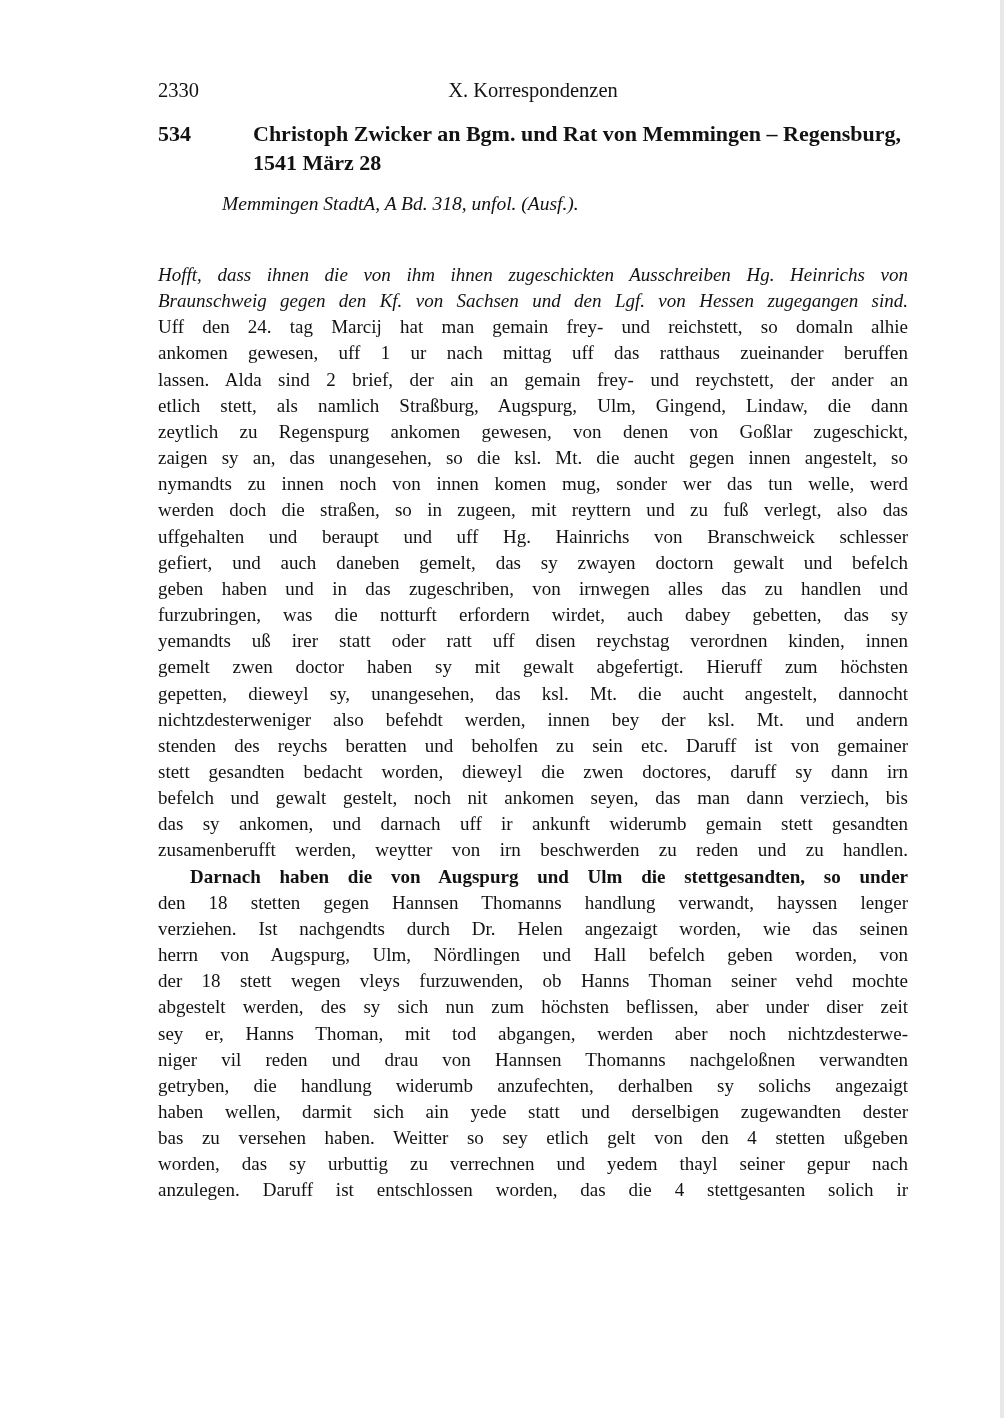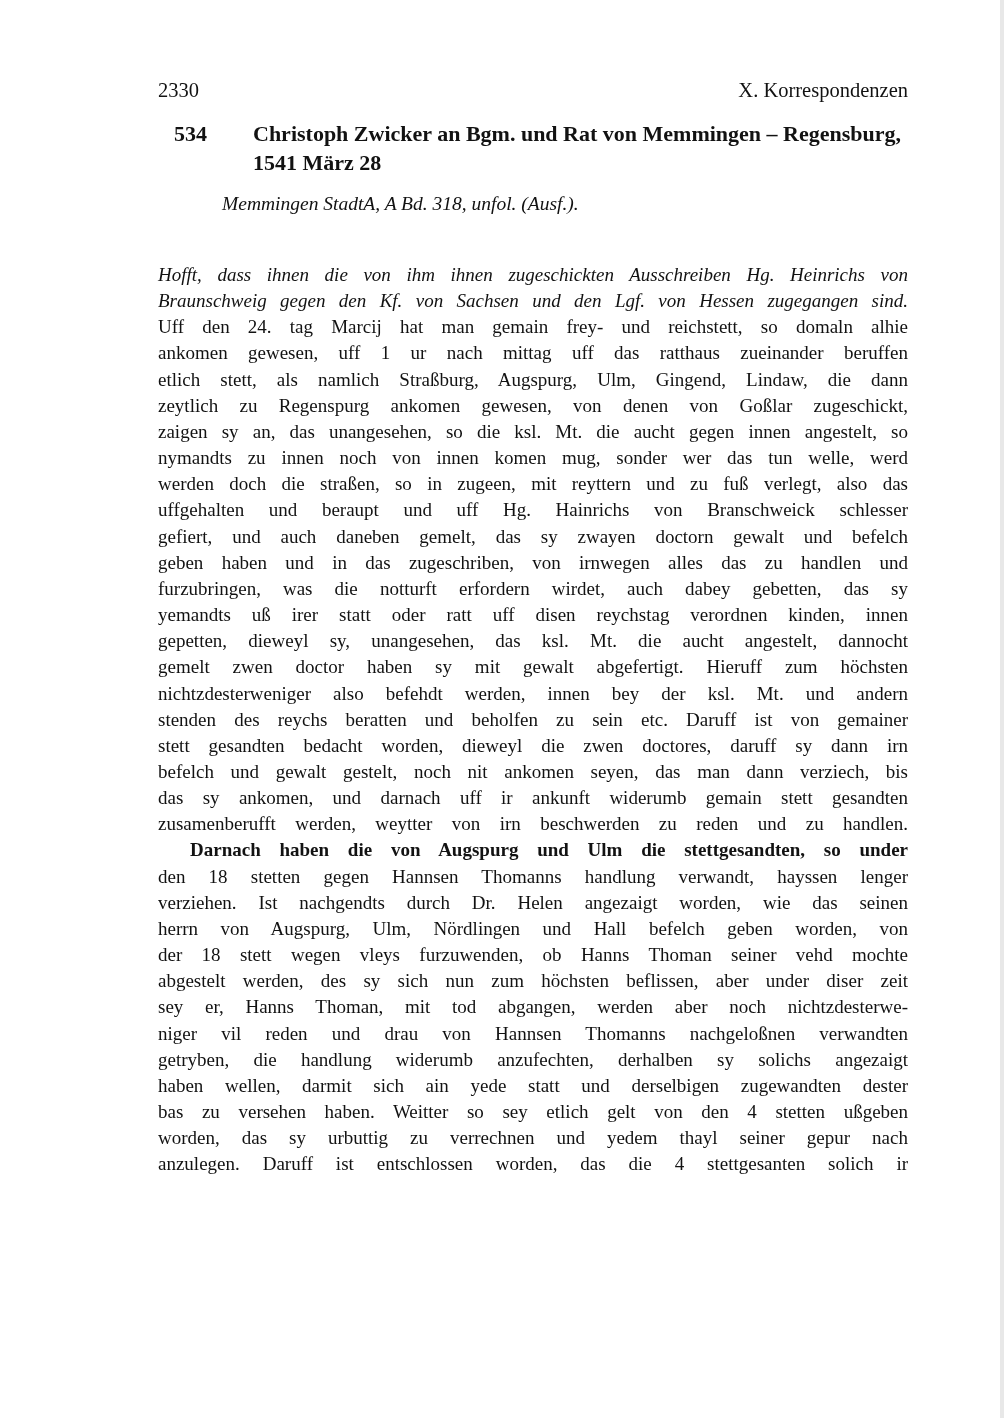--- a/index.html
+++ b/index.html
@@ -16,33 +16,33 @@
   .running-head {
     position: absolute;
     left: 158px;
     top: 78px;
     width: 750px;
     height: 26px;
     font-size: 20.5px;
     line-height: 24px;
   }
   .page-number { position: absolute; left: 0; top: 0; }
-  .head-title  { position: absolute; left: 0; top: 0; width: 100%; text-align: right; }
+  .head-title  { position: absolute; left: 0; top: 0; width: 100%; text-align: center; }
 
   
   .entry-heading {
     position: absolute;
     left: 158px;
     top: 120px;
     width: 764px;
     font-weight: bold;
     font-size: 22px;
     line-height: 28.5px;
   }
-  .entry-number { position: absolute; left: 0; top: 0; margin-left: 16px; }
+  .entry-number { position: absolute; left: 0; top: 0; }
   .entry-title  { margin-left: 95px; }
 
   
   .source-line {
     position: absolute;
     left: 222px;
     top: 191px;
     font-style: italic;
     font-size: 19.5px;
     line-height: 26px;
@@ -89,32 +89,33 @@
   <div class="source-line">Memmingen StadtA, A Bd. 318, unfol. (Ausf.).</div>
 
   <div class="body-text">
     <div class="summary-block">
         <div class="bline">Hofft, dass ihnen die von ihm ihnen zugeschickten Ausschreiben Hg. Heinrichs von</div>
         <div class="bline">Braunschweig gegen den Kf. von Sachsen und den Lgf. von Hessen zugegangen sind.</div>
       </div>
     <div class="paragraph-1">
         <div class="bline">Uff den 24. tag Marcij hat man gemain frey- und reichstett, so domaln alhie</div>
         <div class="bline">ankomen gewesen, uff 1 ur nach mittag uff das ratthaus zueinander beruffen</div>
+        <div class="bline">lassen. Alda sind 2 brief, der ain an gemain frey- und reychstett, der ander an</div>
         <div class="bline">etlich stett, als namlich Straßburg, Augspurg, Ulm, Gingend, Lindaw, die dann</div>
         <div class="bline">zeytlich zu Regenspurg ankomen gewesen, von denen von Goßlar zugeschickt,</div>
         <div class="bline">zaigen sy an, das unangesehen, so die ksl. Mt. die aucht gegen innen angestelt, so</div>
         <div class="bline">nymandts zu innen noch von innen komen mug, sonder wer das tun welle, werd</div>
         <div class="bline">werden doch die straßen, so in zugeen, mit reyttern und zu fuß verlegt, also das</div>
         <div class="bline">uffgehalten und beraupt und uff Hg. Hainrichs von Branschweick schlesser</div>
         <div class="bline">gefiert, und auch daneben gemelt, das sy zwayen doctorn gewalt und befelch</div>
         <div class="bline">geben haben und in das zugeschriben, von irnwegen alles das zu handlen und</div>
         <div class="bline">furzubringen, was die notturft erfordern wirdet, auch dabey gebetten, das sy</div>
         <div class="bline">yemandts uß irer statt oder ratt uff disen reychstag verordnen kinden, innen</div>
+        <div class="bline">gemelt zwen doctor haben sy mit gewalt abgefertigt. Hieruff zum höchsten</div>
         <div class="bline">gepetten, dieweyl sy, unangesehen, das ksl. Mt. die aucht angestelt, dannocht</div>
-        <div class="bline">gemelt zwen doctor haben sy mit gewalt abgefertigt. Hieruff zum höchsten</div>
         <div class="bline">nichtzdesterweniger also befehdt werden, innen bey der ksl. Mt. und andern</div>
         <div class="bline">stenden des reychs beratten und beholfen zu sein etc. Daruff ist von gemainer</div>
         <div class="bline">stett gesandten bedacht worden, dieweyl die zwen doctores, daruff sy dann irn</div>
         <div class="bline">befelch und gewalt gestelt, noch nit ankomen seyen, das man dann verziech, bis</div>
         <div class="bline">das sy ankomen, und darnach uff ir ankunft widerumb gemain stett gesandten</div>
         <div class="bline">zusamenberufft werden, weytter von irn beschwerden zu reden und zu handlen.</div>
       </div>
     <div class="paragraph-2">
         <div class="bline">Darnach haben die von Augspurg und Ulm die stettgesandten, so under</div>
         <div class="bline">den 18 stetten gegen Hannsen Thomanns handlung verwandt, hayssen lenger</div>

